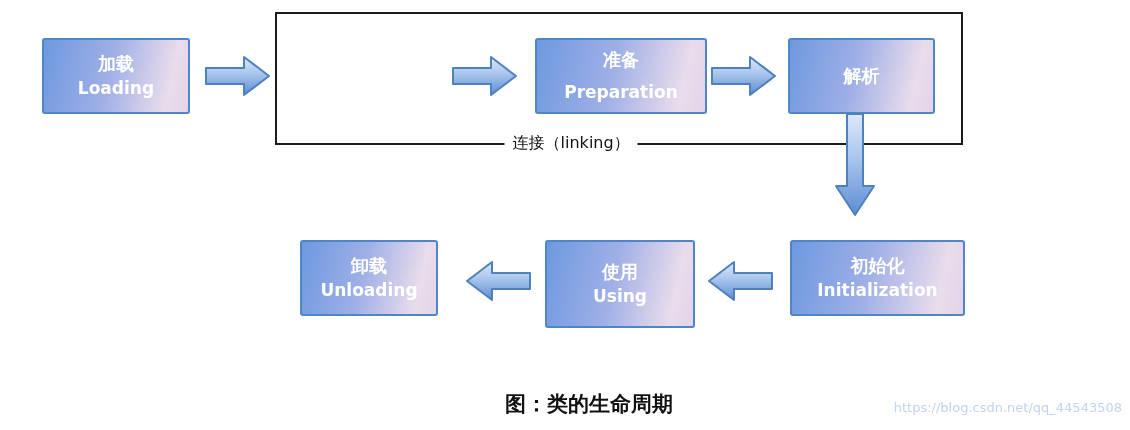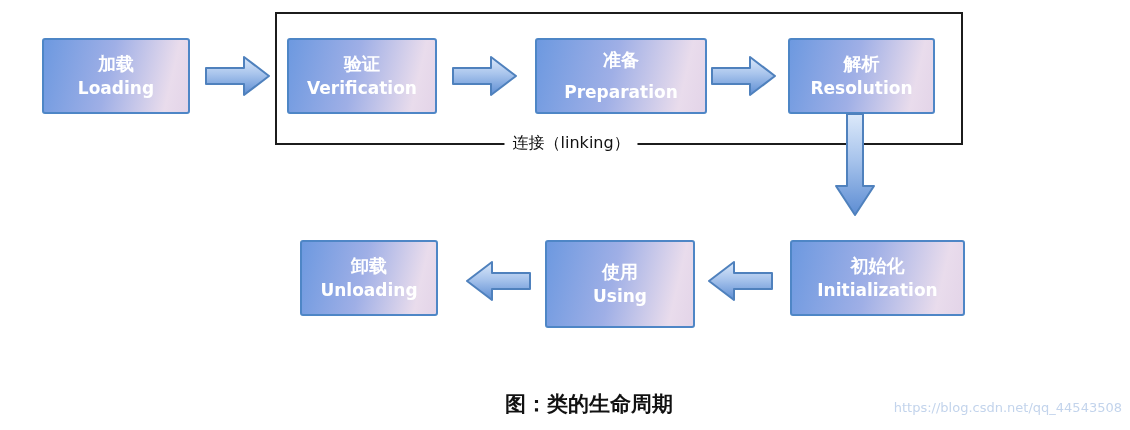--- a/index.html
+++ b/index.html
@@ -103,33 +103,28 @@
 
   <div class="linking-box">
     <span class="linking-label">连接（linking）</span>
   </div>
 
   <div class="stage st-loading">
     <span class="zh">加载</span>
     <span class="en">Loading</span>
   </div>
 
-  <div class="stage st-verification">
-    <span class="zh">验证</span>
-    <span class="en">Verification</span>
-  </div>
 
   <div class="stage st-preparation">
     <span class="zh">准备</span>
     <span class="en">Preparation</span>
   </div>
 
   <div class="stage st-resolution">
     <span class="zh">解析</span>
-    <span class="en">Resolution</span>
   </div>
 
   <div class="stage st-initialization">
     <span class="zh">初始化</span>
     <span class="en">Initialization</span>
   </div>
 
   <div class="stage st-using">
     <span class="zh">使用</span>
     <span class="en">Using</span>

